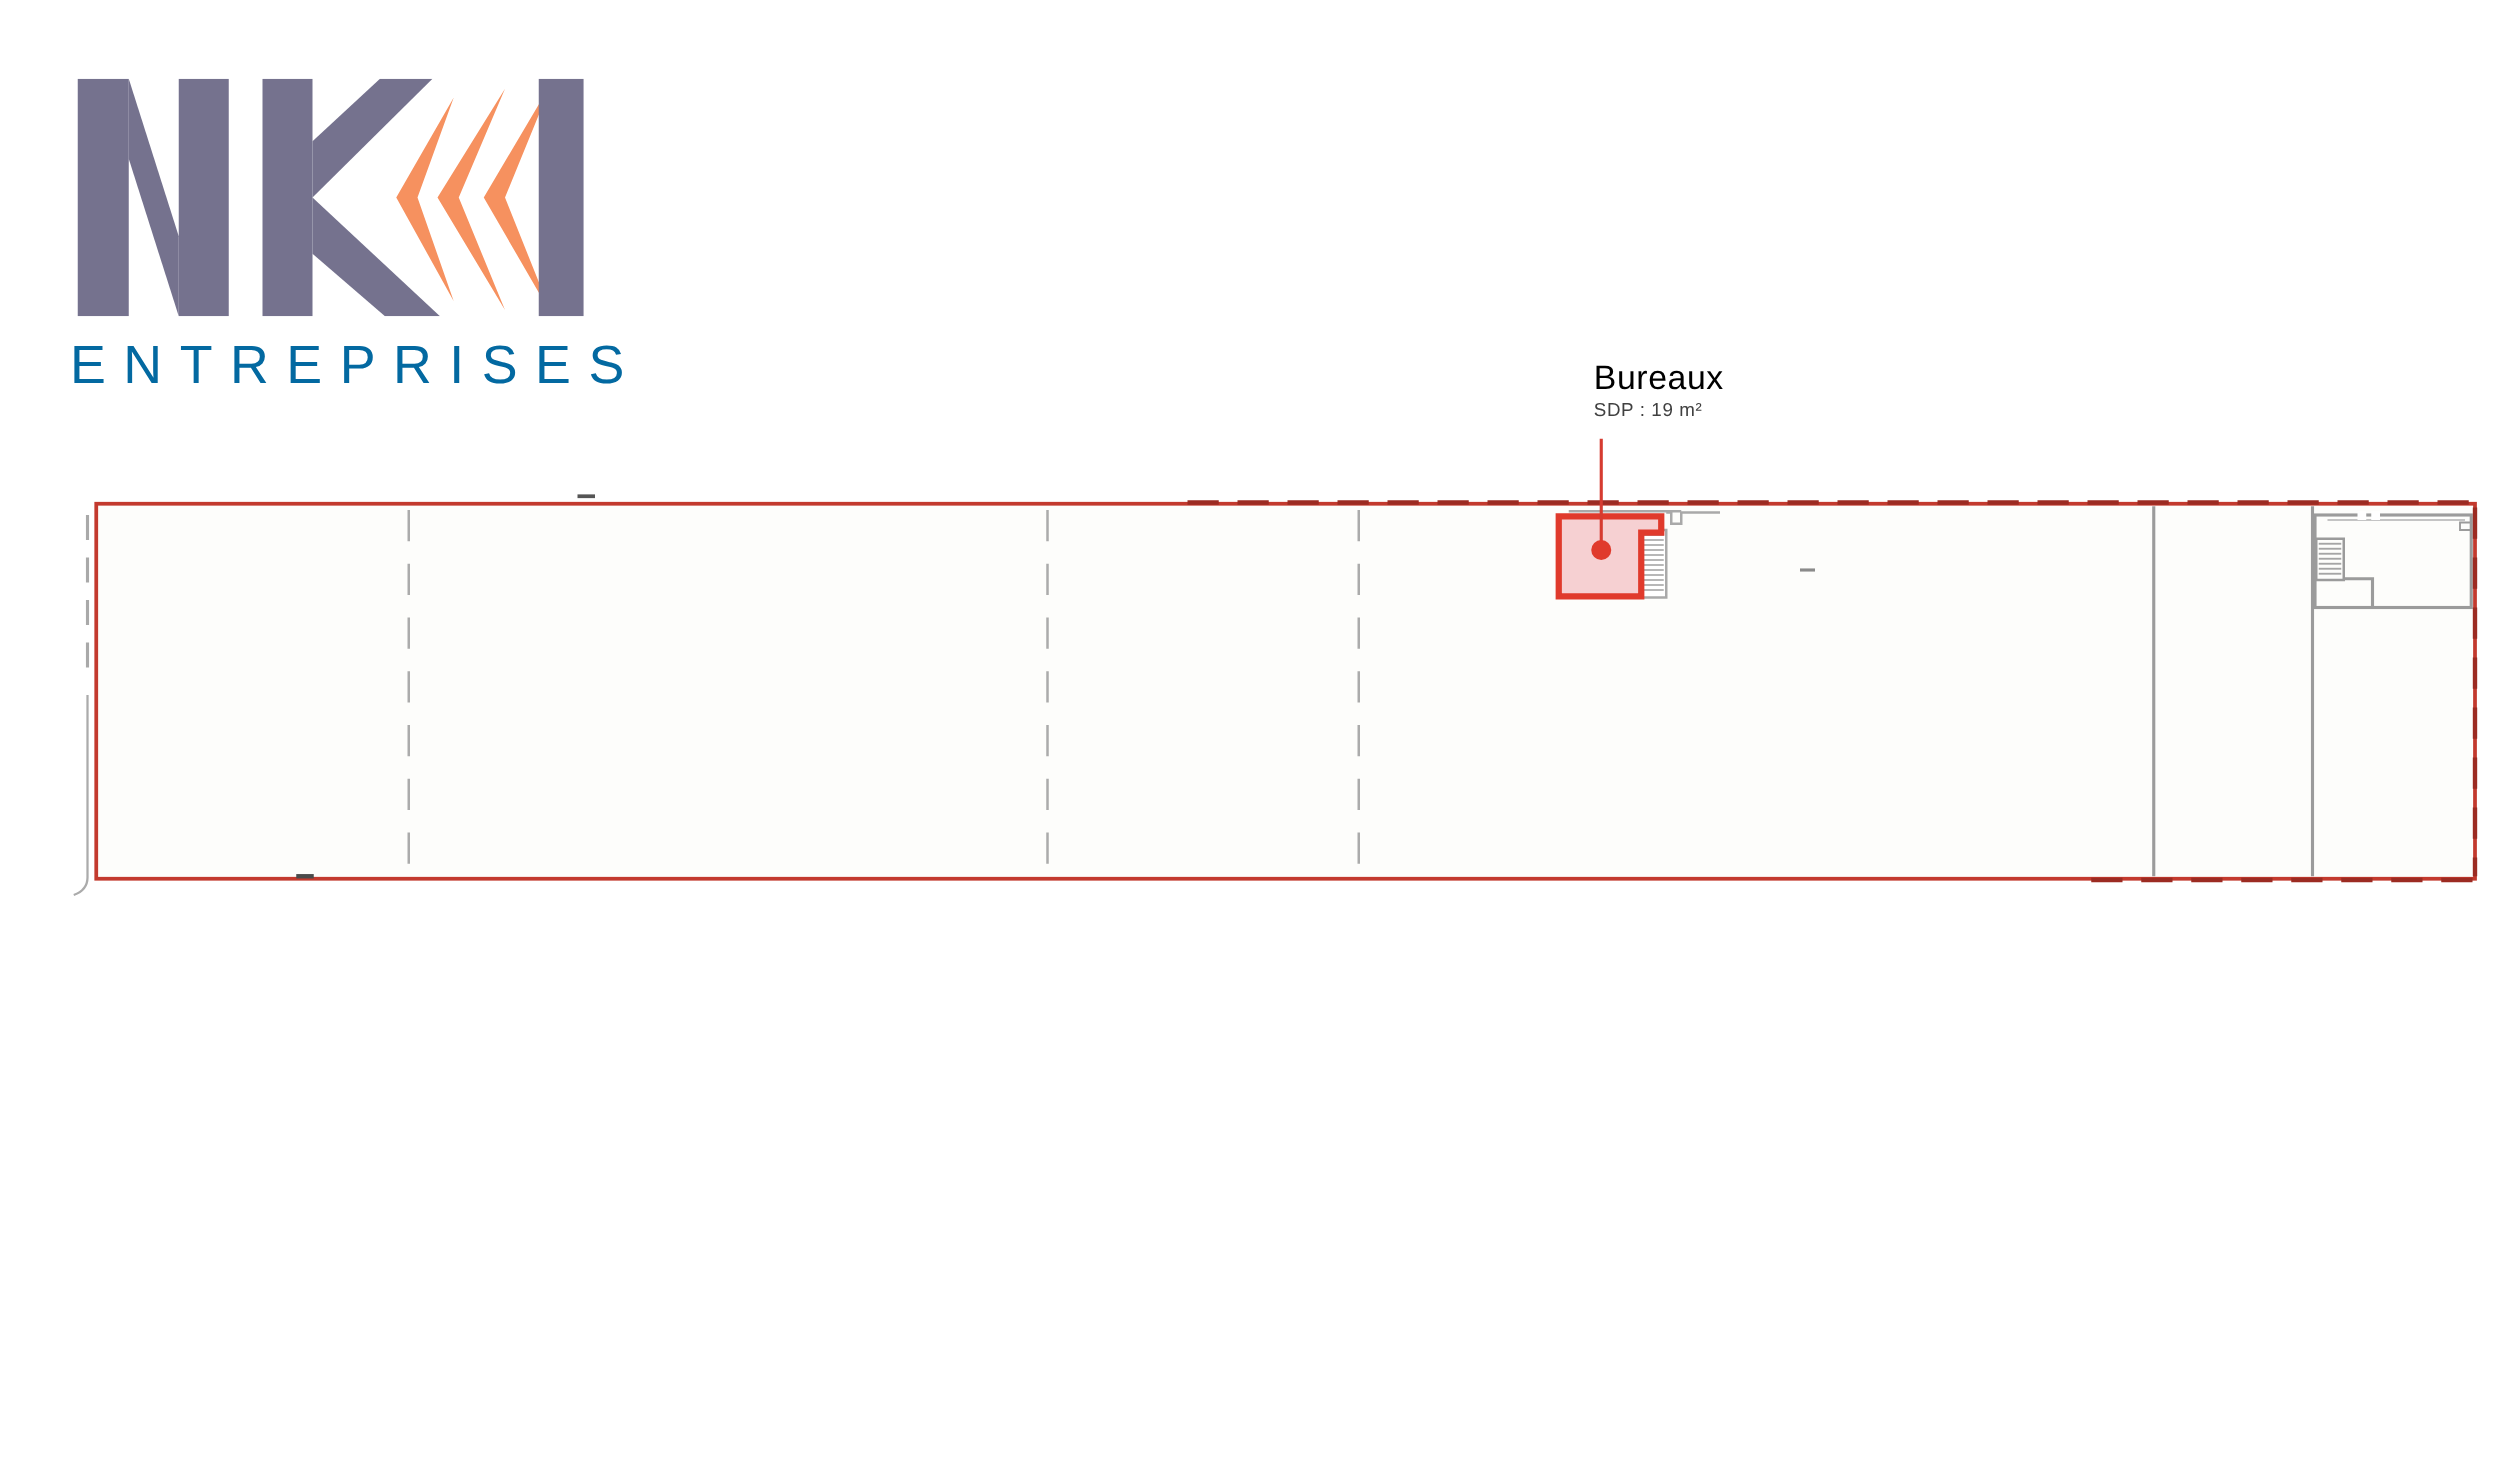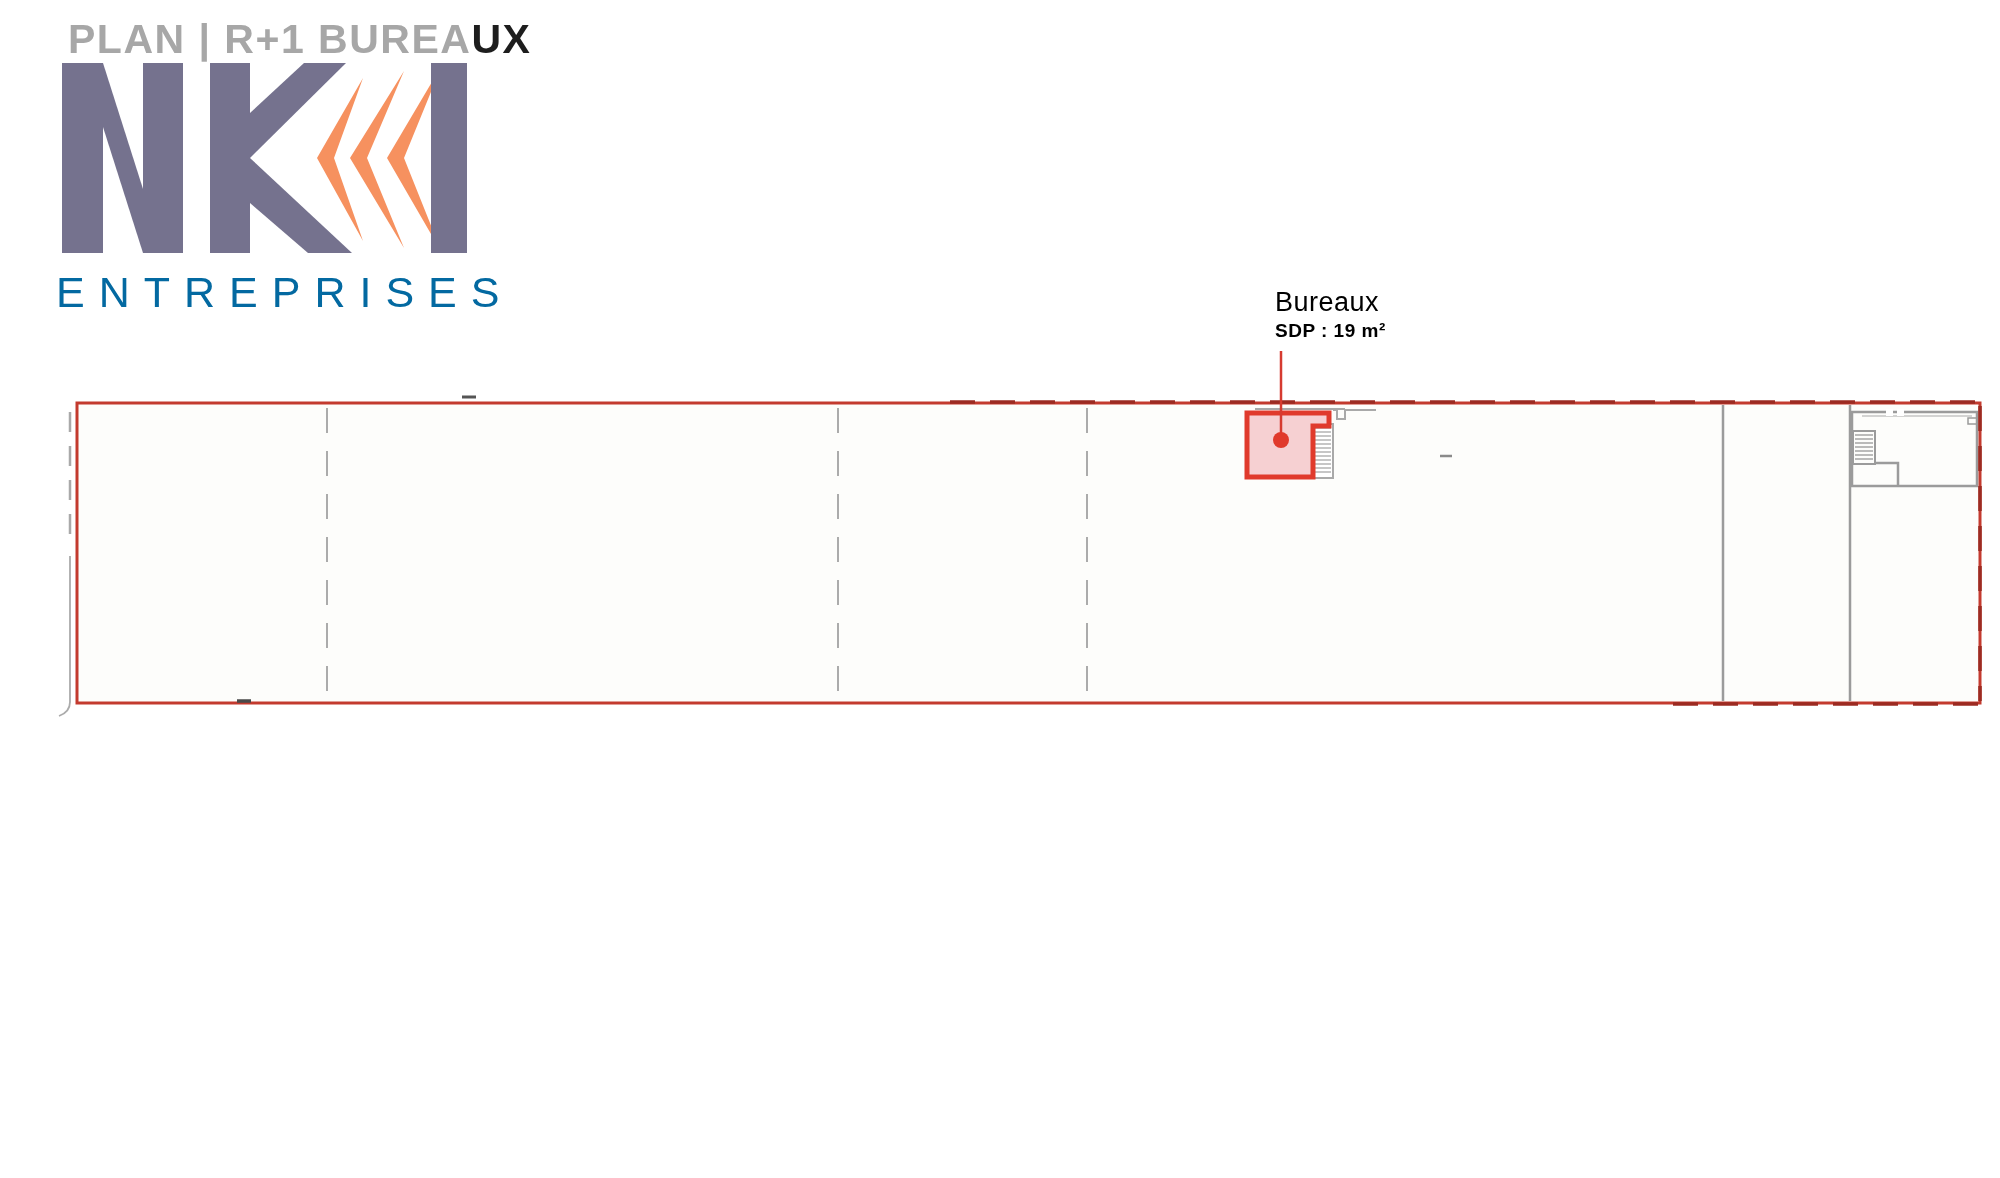--- a/index.html
+++ b/index.html
@@ -23,32 +23,29 @@
     font-size:43px;font-weight:300;letter-spacing:14px;
     color:#0369a1;white-space:nowrap;
   }
   
   .plan-svg{position:absolute;left:0;top:0;}
   .room-label{position:absolute;left:1275px;top:288px;line-height:1.1;}
   .room-label .room-name{
     font-size:27px;color:#000000;letter-spacing:0.5px;
   }
   .room-label .room-area{
-    font-size:19px;font-weight:700;color:#000000;
+    font-size:15px;font-weight:400;color:#404040;
     letter-spacing:0.5px;margin-top:3px;
   }
 </style>
 </head>
 <body>
 
 <div class="page">
 
-  <div class="plan-title">
-    <span>PLAN | R+1 BUREA</span><span class="suffix">UX</span>
-  </div>
 
   <svg class="nki-logo" width="405" height="190" viewBox="0 0 405 190">
 
     <g fill="#75728e">
       <rect x="0" y="0" width="41" height="190"></rect>
       <polygon points="41,0 81,126 81,190 41,64"></polygon>
       <rect x="81" y="0" width="40" height="190"></rect>
     </g>
 
     <g fill="#75728e">

